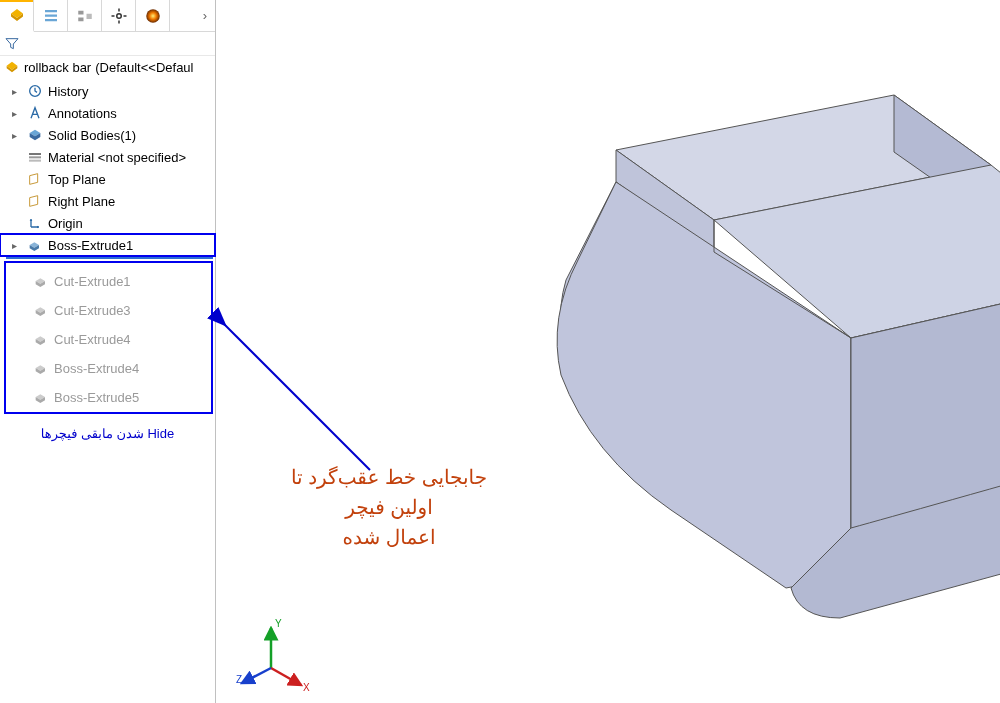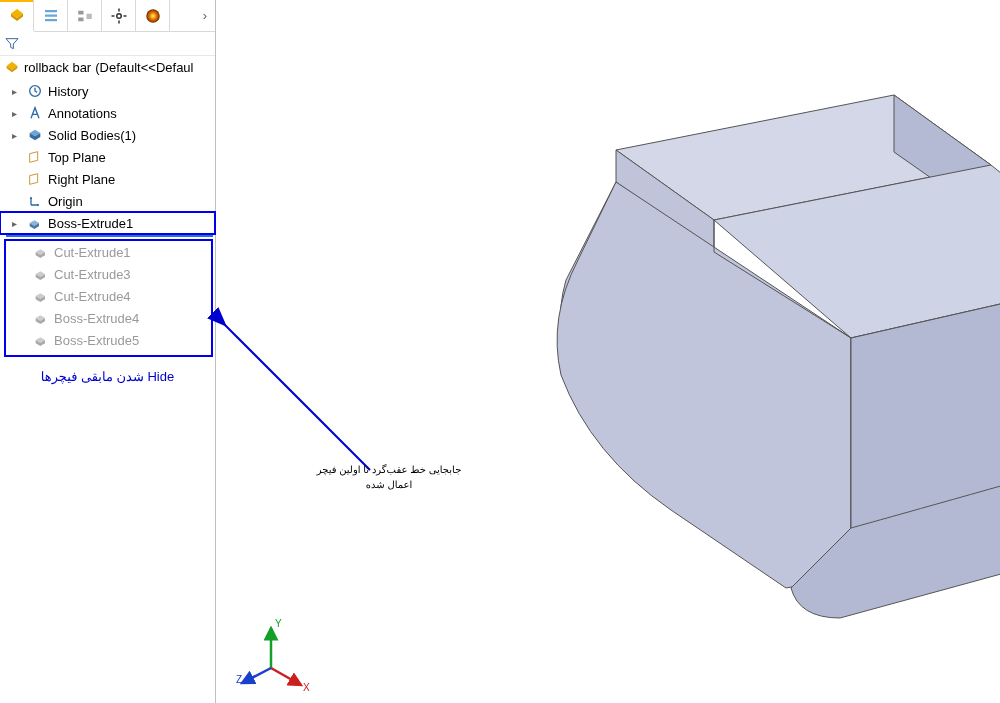--- a/index.html
+++ b/index.html
@@ -52,39 +52,39 @@
     white-space: nowrap;
   }
   .tree-item .arrow { width: 10px; color: #666; font-size: 10px; }
   .tree-item .icon { width: 18px; height: 18px; display:flex; align-items:center; justify-content:center; }
   .tree-item .label { }
   .tree-item.selected {
     outline: 2px solid #0000ee;
     outline-offset: -1px;
   }
   .rollback-line { height: 3px; background: #2b6dd6; margin: 0 2px 0 6px; }
-  .suppressed { color: #9a9a9a; }
+  .suppressed { color: #9a9a9a; margin-top: 7px; }
   .suppressed-box { border: 2px solid #0000ee; margin: 2px 2px 2px 4px; padding-bottom: 4px; }
   .annotation-hide {
     color: #0000cc; font-size: 13px; text-align: center;
     margin-top: 12px; padding: 0 5px;
     direction: rtl;
   }
   .viewport { flex: 1; position: relative; background: #fff; }
   .triad { position: absolute; left: 20px; bottom: 10px; width: 80px; height: 80px; }
   .arrow-annotation {
     position: absolute;
     left: 220px; top: 320px;
     width: 280px; height: 200px;
     pointer-events: none;
   }
   .arrow-annotation svg { overflow: visible; }
   .arrow-text {
     position: absolute; left: 274px; top: 462px;
-    color: #000000; font-size: 10px; text-align: center;
+    color: #c2410c; font-size: 20px; text-align: center;
     direction: rtl; width: 230px;
     line-height: 1.5;
   }
   .model-svg { position: absolute; left: 290px; top: 90px; }
   
   .ic { width: 16px; height: 16px; }
 </style>
 </head>
 <body>
 
@@ -170,20 +170,31 @@
       </div>
       <div class="tree-item">
         <span class="arrow">▸</span>
         <span class="icon">
             <svg class="ic" viewBox="0 0 24 24">
               <path d="M4 9l8-5 8 5-8 5z" fill="#6aa6d6"></path>
               <path d="M4 9v6l8 5 8-5V9l-8 5z" fill="#3a6aa0"></path>
             </svg>
           </span>
         <span class="label">Solid Bodies(1)</span>
+      </div>
+      <div class="tree-item">
+        <span class="arrow"></span>
+        <span class="icon">
+            <svg class="ic" viewBox="0 0 24 24">
+              <rect x="3" y="6" width="18" height="3" fill="#777"></rect>
+              <rect x="3" y="11" width="18" height="3" fill="#999"></rect>
+              <rect x="3" y="16" width="18" height="3" fill="#bbb"></rect>
+            </svg>
+          </span>
+        <span class="label">Material &lt;not specified&gt;</span>
       </div>
       <div class="tree-item">
         <span class="arrow"></span>
         <span class="icon">
             <svg class="ic" viewBox="0 0 24 24">
               <path d="M4 7l12-3v13L4 20z" fill="none" stroke="#c89a3a" stroke-width="1.5"></path>
             </svg>
           </span>
         <span class="label">Top Plane</span>
       </div>

